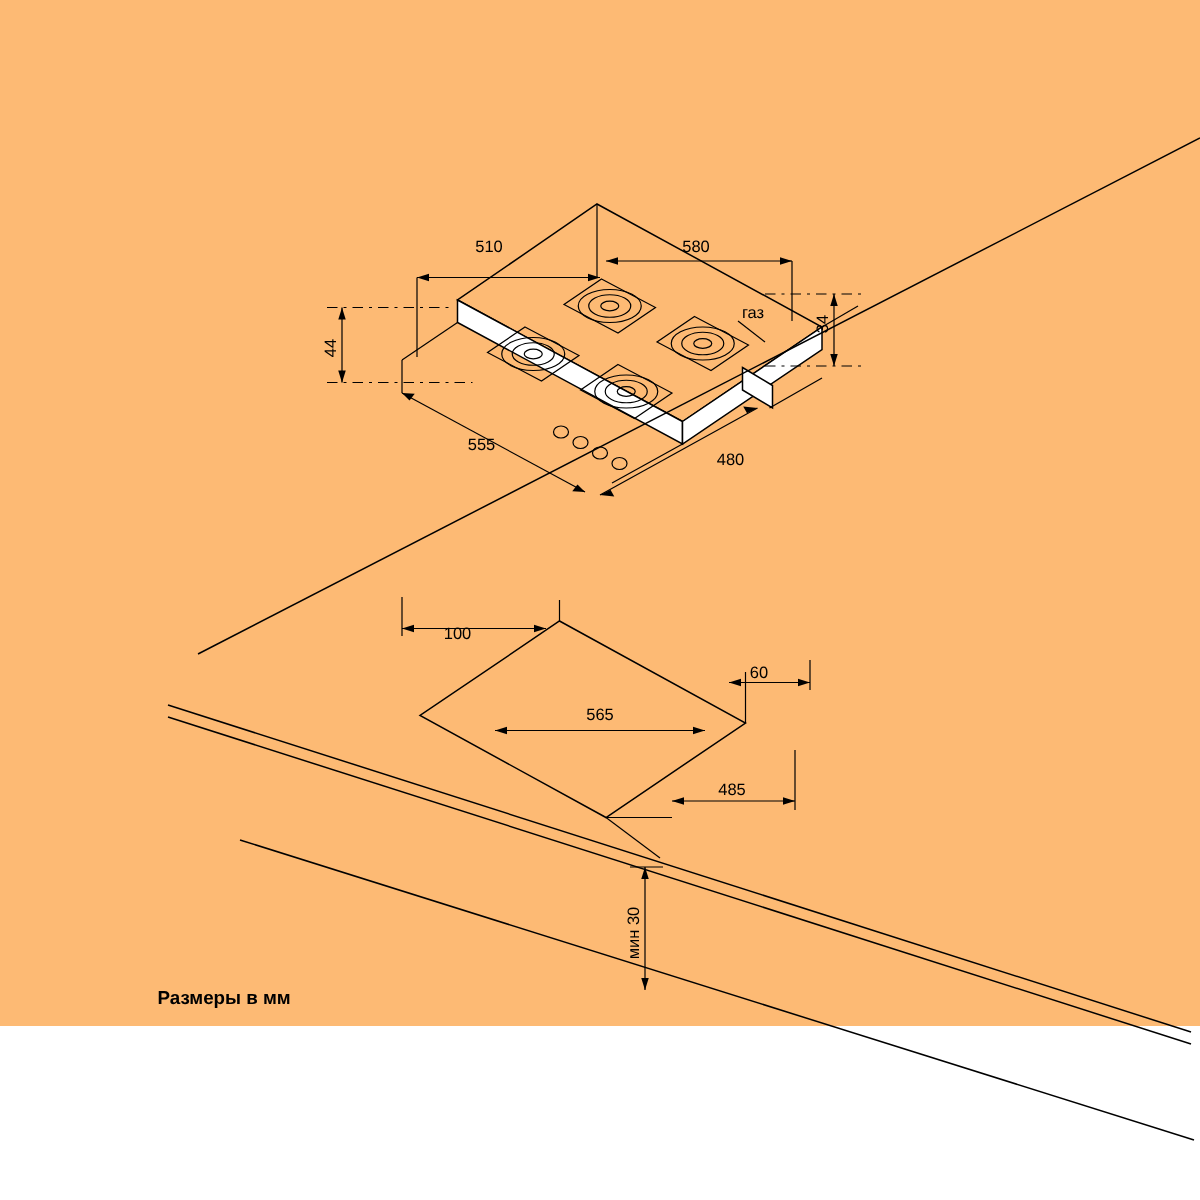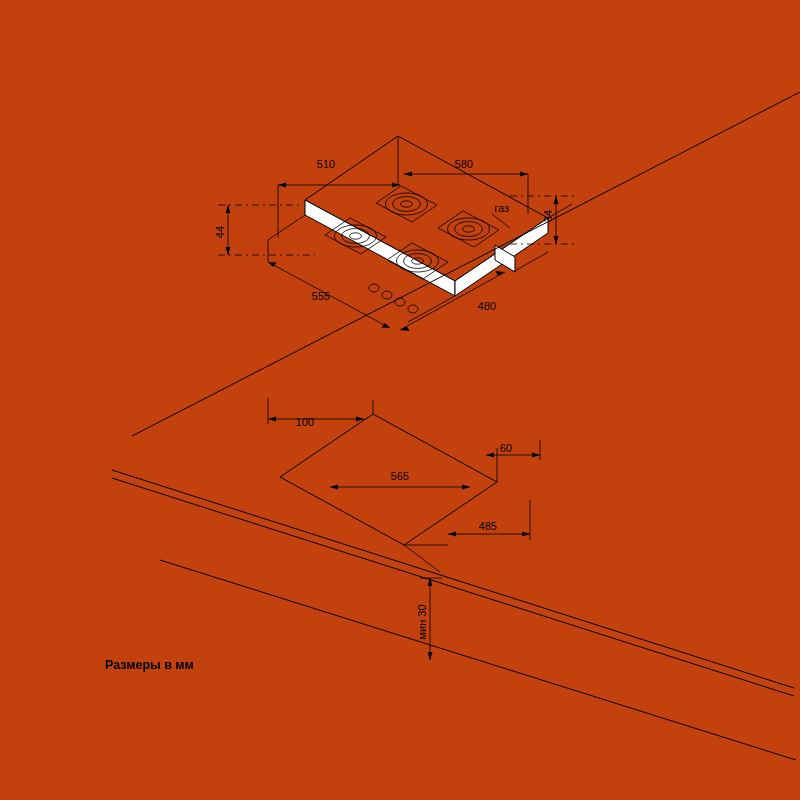--- a/index.html
+++ b/index.html
@@ -10,22 +10,22 @@
   body {
     width: 800px;
     height: 800px;
     font-family: "Liberation Sans", sans-serif;
     color: #000000;
     overflow: hidden;
   }
   #sheet {
     position: relative;
     width: 800px;
-    height: 800px;
-    background: #c2410c;
+    height: 684px;
+    background: #fdba74;
   }
   svg.drawing {
     position: absolute;
     left: 0;
     top: 0;
     width: 800px;
     height: 800px;
   }
   .ln {
     stroke: #000000;

